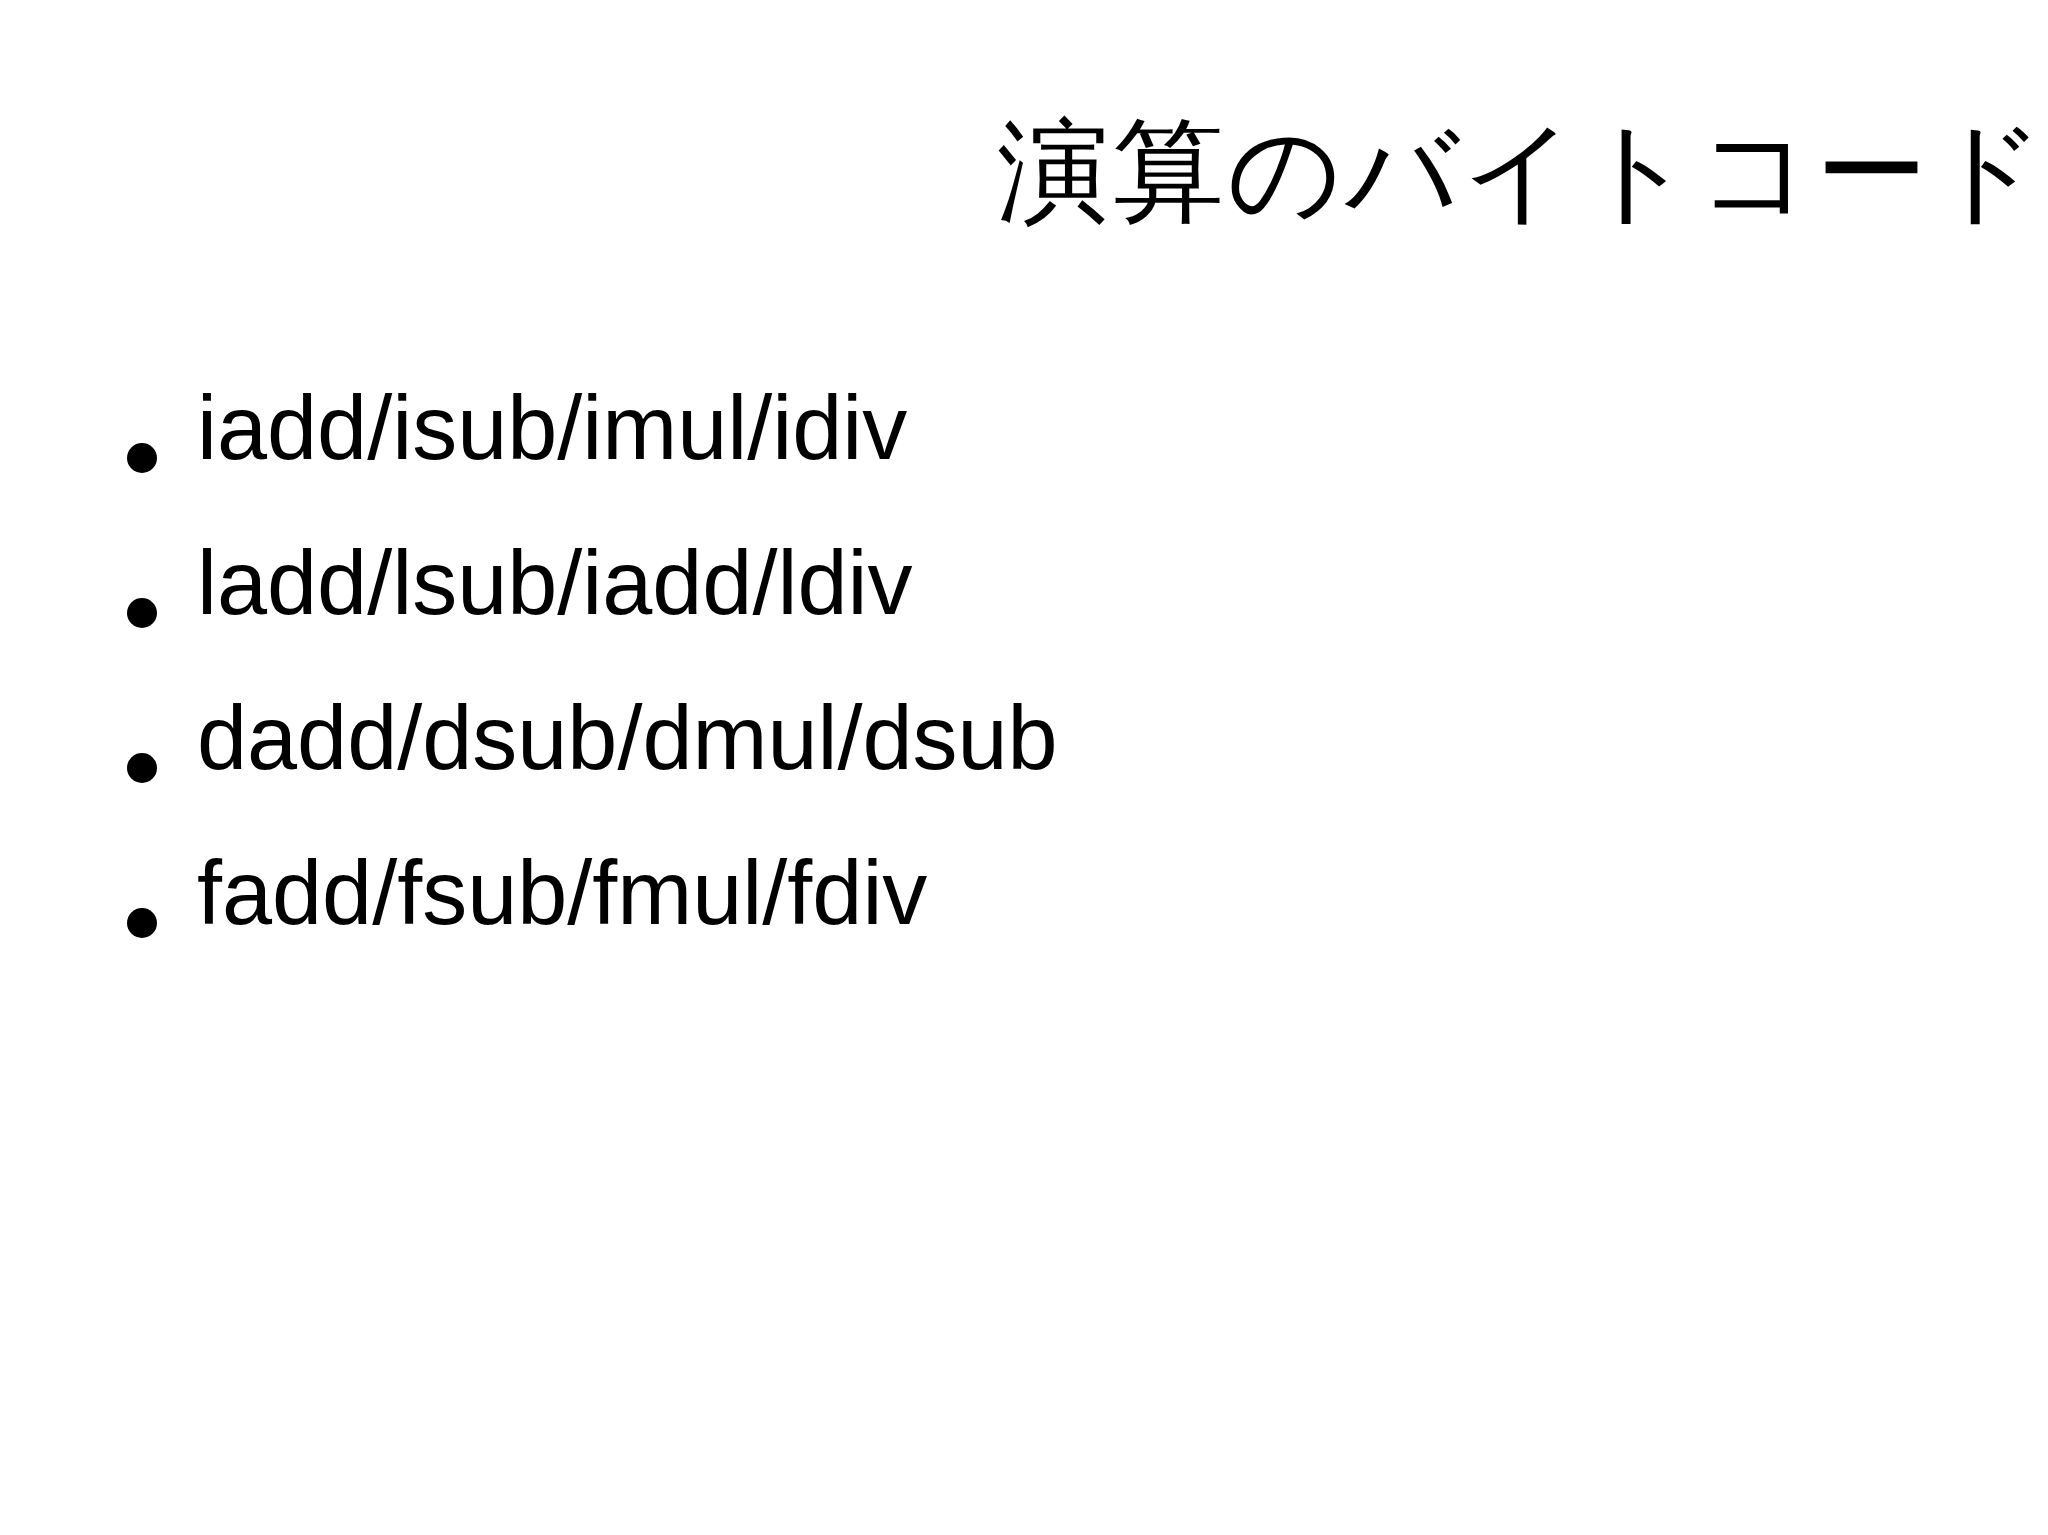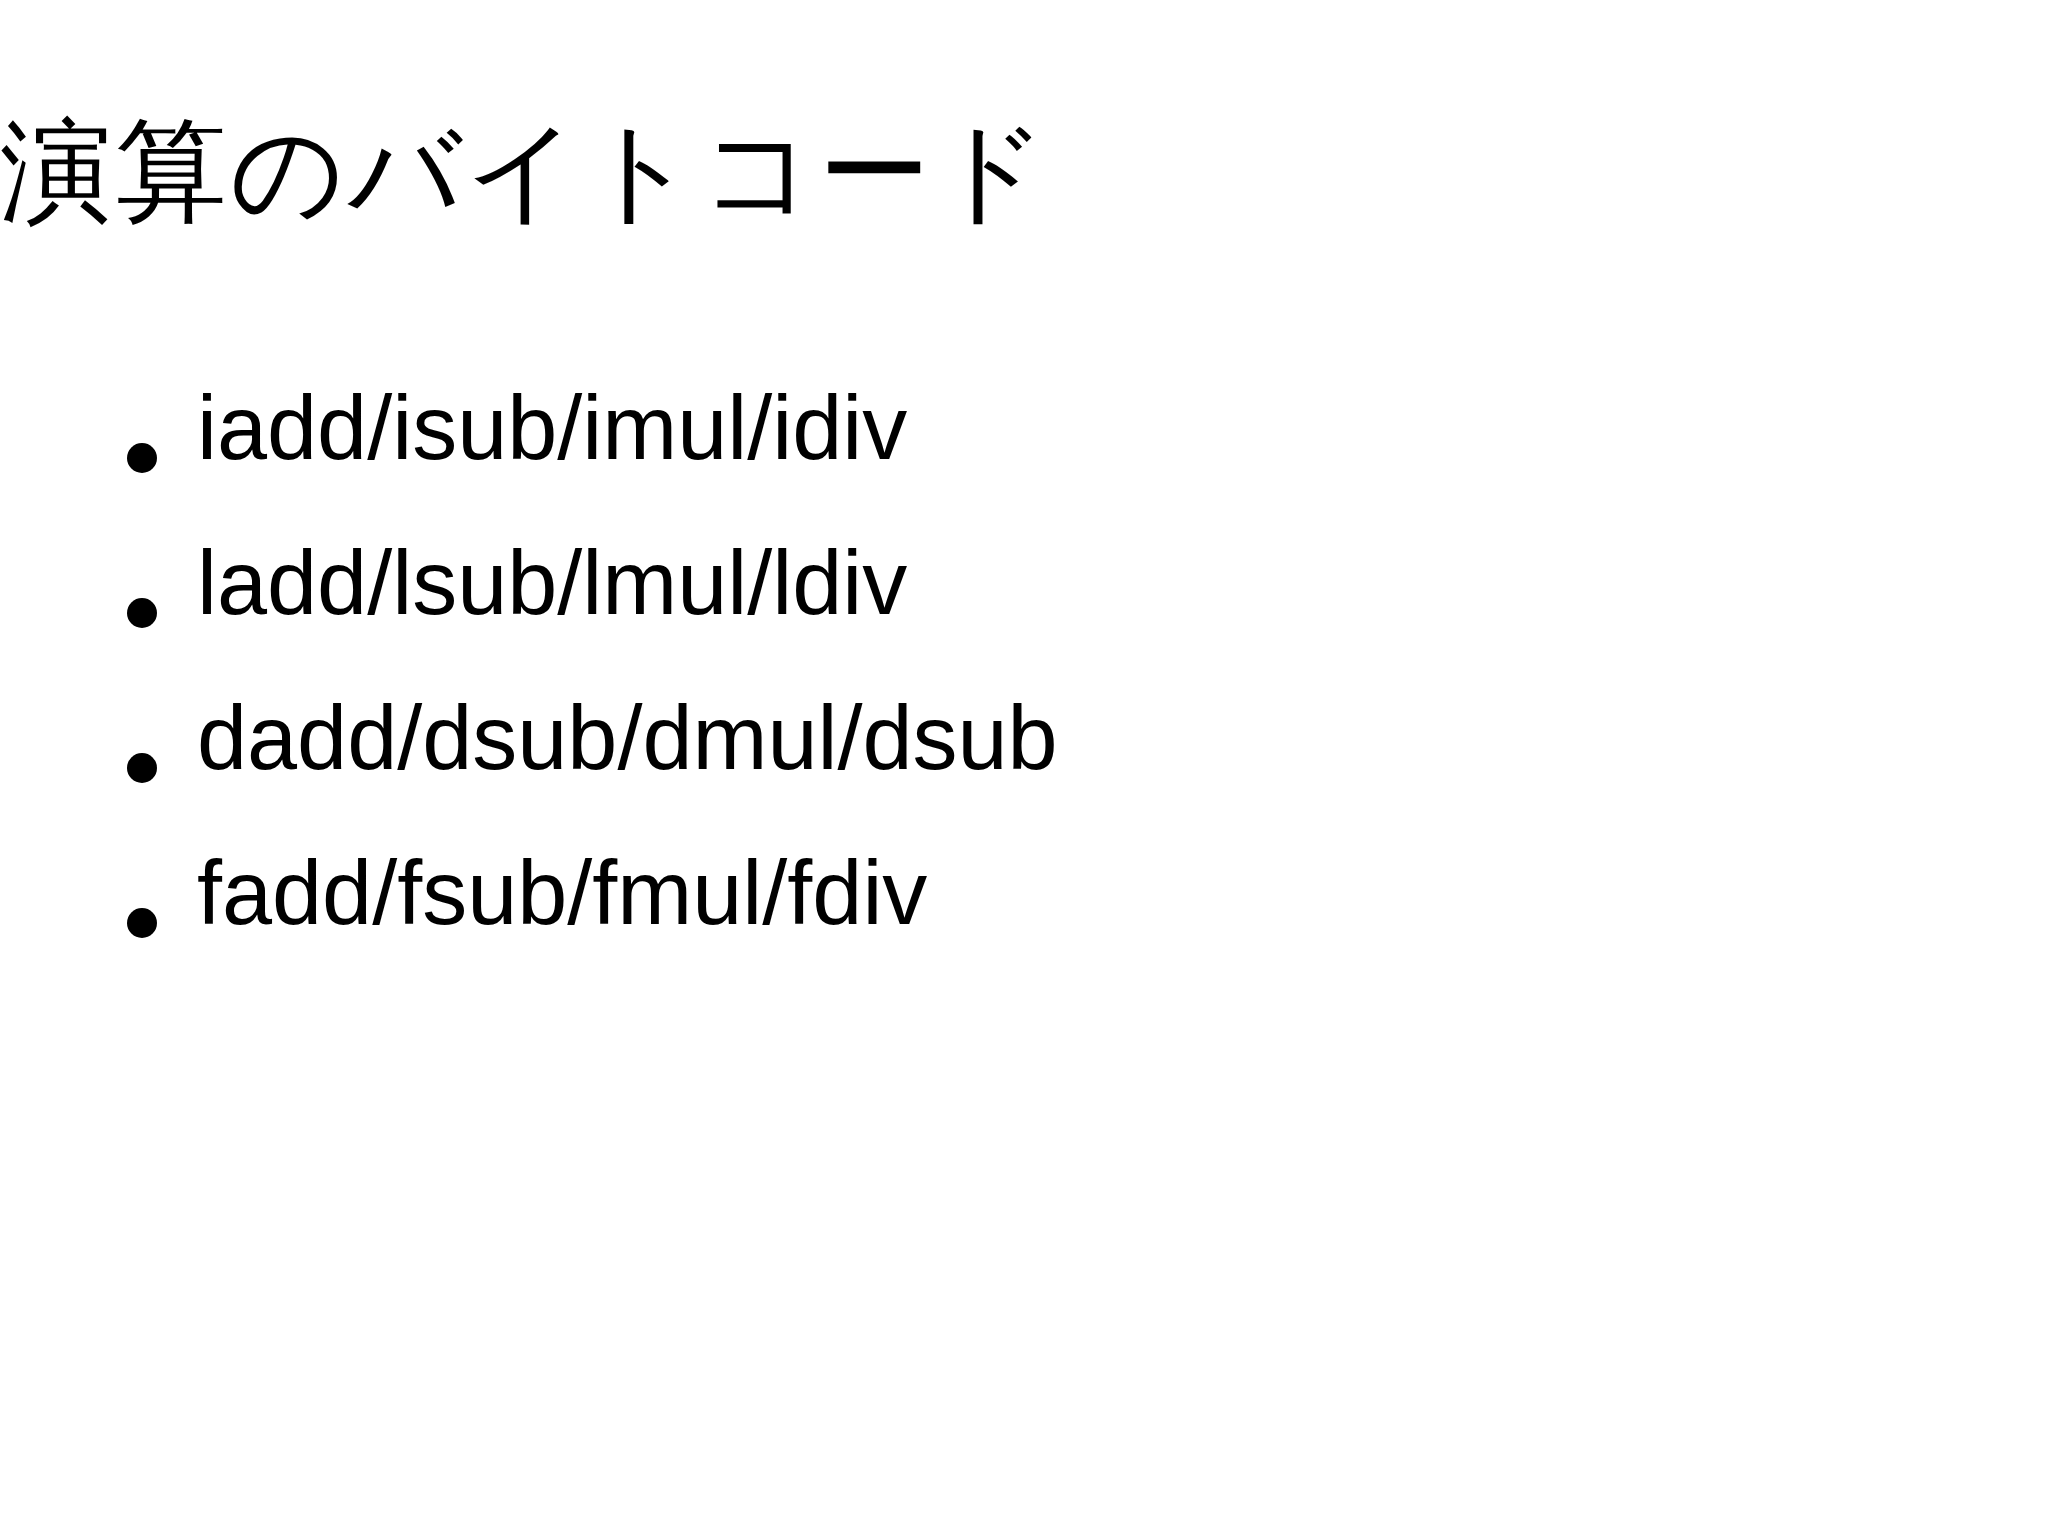--- a/index.html
+++ b/index.html
@@ -20,21 +20,21 @@
     height: 1535px;
     background: #ffffff;
     overflow: hidden;
   }
   .slide-title {
     position: absolute;
     top: 110px;
     left: 0;
     width: 2048px;
     margin: 0;
-    text-align: left;
+    text-align: right;
     font-size: 112px;
     font-weight: 400;
     line-height: 1.1;
     letter-spacing: 3px;
     white-space: nowrap;
     color: #000000;
   }
   .bullet-list {
     position: absolute;
     top: 373px;
@@ -74,21 +74,21 @@
 
   <ul class="bullet-list">
 
     <li class="bullet-item">
       <span class="bullet-dot"></span>
       <span class="bullet-label">iadd/isub/imul/idiv</span>
     </li>
 
     <li class="bullet-item">
       <span class="bullet-dot"></span>
-      <span class="bullet-label">ladd/lsub/lmul/ldiv</span>
+      <span class="bullet-label">ladd/lsub/iadd/ldiv</span>
     </li>
 
     <li class="bullet-item">
       <span class="bullet-dot"></span>
       <span class="bullet-label">dadd/dsub/dmul/dsub</span>
     </li>
 
     <li class="bullet-item">
       <span class="bullet-dot"></span>
       <span class="bullet-label">fadd/fsub/fmul/fdiv</span>

